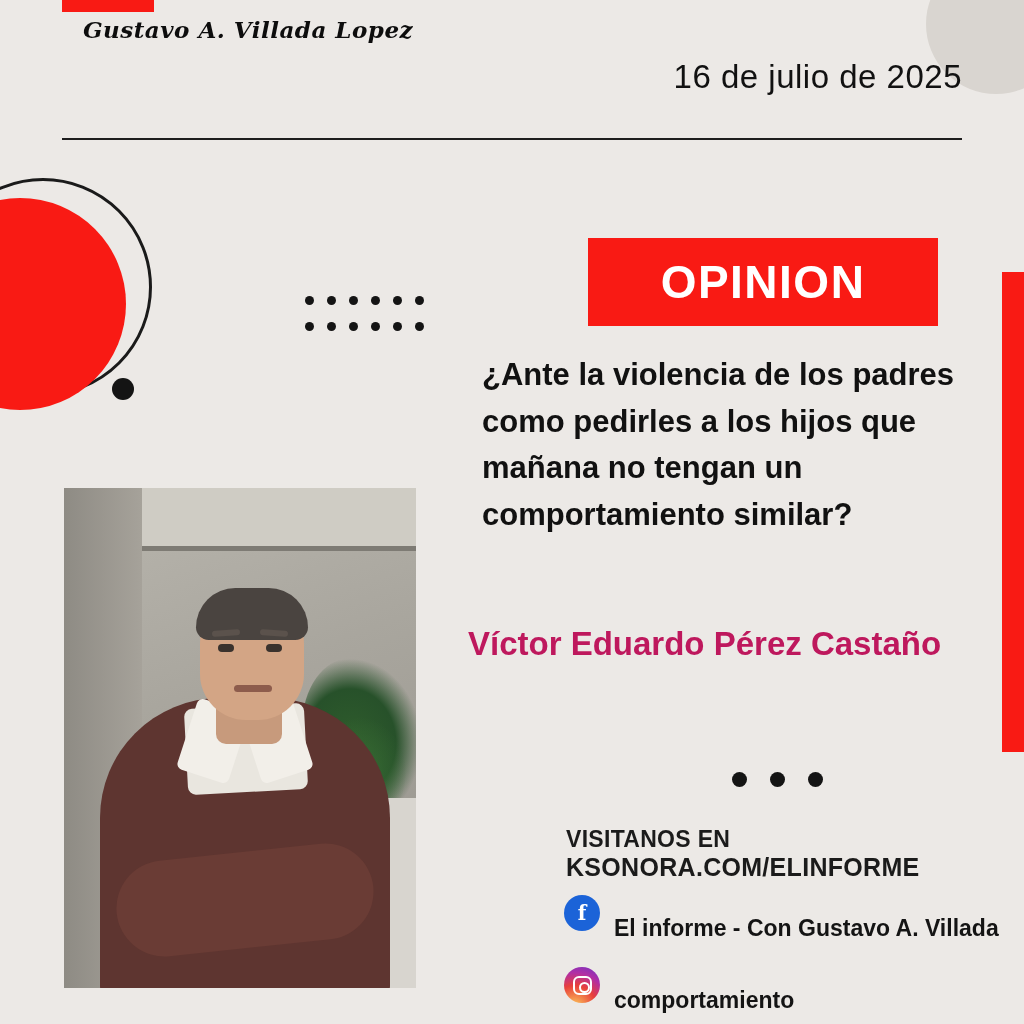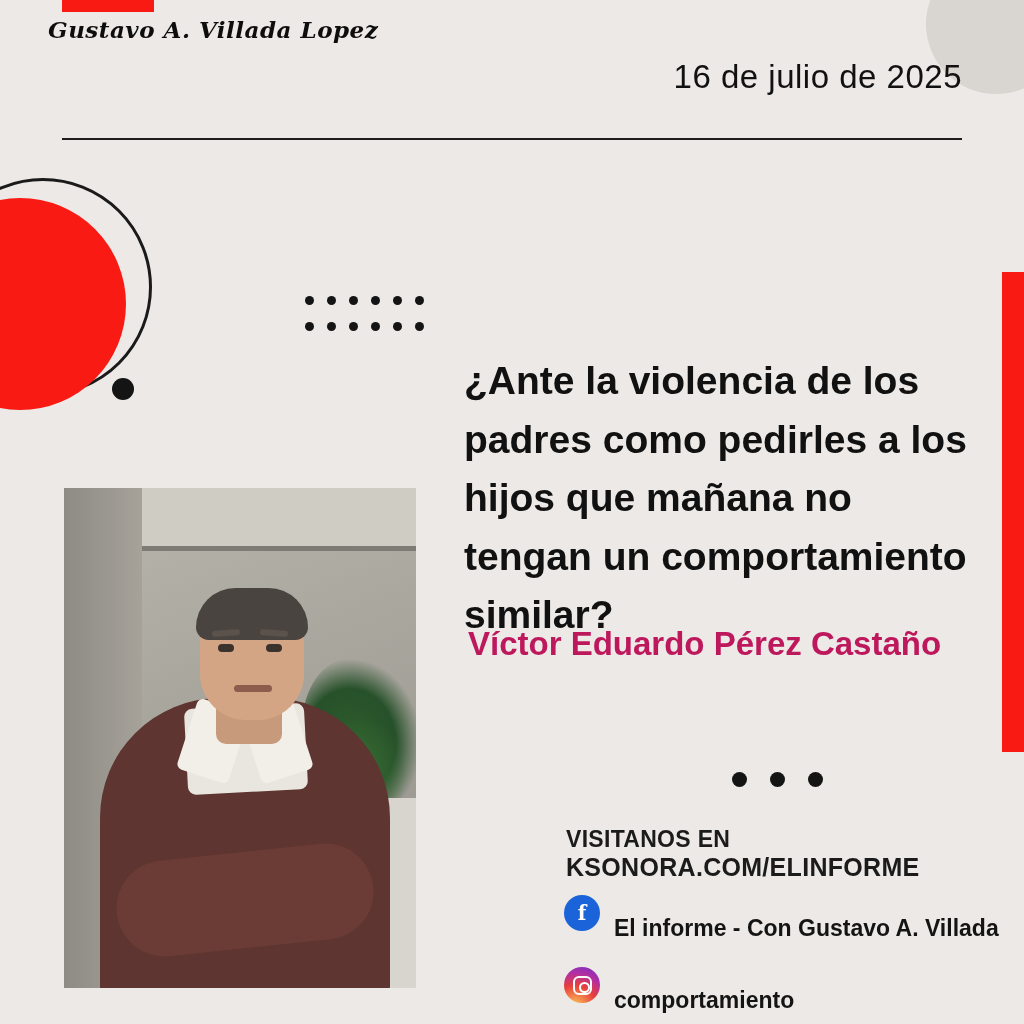--- a/index.html
+++ b/index.html
@@ -95,20 +95,21 @@
     letter-spacing: -1px;
     color: #0d0d0d;
     line-height: 1.05;
   }
   .masthead-sub {
     font-family: "DejaVu Serif", serif;
     font-style: italic;
     font-weight: bold;
     font-size: 23px;
     color: #0d0d0d;
+    text-align: center;
     margin-top: -2px;
     letter-spacing: 0.5px;
   }
   .date {
     position: absolute;
     right: 62px; top: 58px;
     font-size: 33px;
     font-weight: normal;
     color: #111;
     letter-spacing: 0.5px;
@@ -133,23 +134,23 @@
   .opinion-tag span {
     color: #fff;
     font-size: 46px;
     font-weight: bold;
     letter-spacing: 1.5px;
   }
 
   
   .headline {
     position: absolute;
-    left: 464px; top: 352px;
+    left: 482px; top: 352px;
     width: 510px;
-    font-size: 39px;
+    font-size: 31px;
     font-weight: bold;
     line-height: 1.5;
     color: #111;
   }
   .byline {
     position: absolute;
     left: 468px; top: 618px;
     width: 510px;
     font-size: 33px;
     font-weight: bold;
@@ -347,20 +348,23 @@
       <i></i>
       <i></i>
   </div>
 
   <div class="masthead">
     <div class="masthead-sub">Gustavo A. Villada Lopez</div>
   </div>
   <div class="date">16 de julio de  2025</div>
   <div class="header-rule"></div>
 
+  <div class="opinion-tag">
+    <span>OPINION</span>
+  </div>
 
   <div class="headline">¿Ante la violencia de los padres como pedirles a los hijos que mañana no tengan un comportamiento similar?</div>
   <div class="byline"> Víctor Eduardo Pérez Castaño</div>
 
   <div class="photo">
     <div class="ph-wall"></div>
     <div class="ph-wall-band"></div>
     <div class="ph-wall-line"></div>
     <div class="ph-col"></div>
     <div class="ph-plant"></div>

